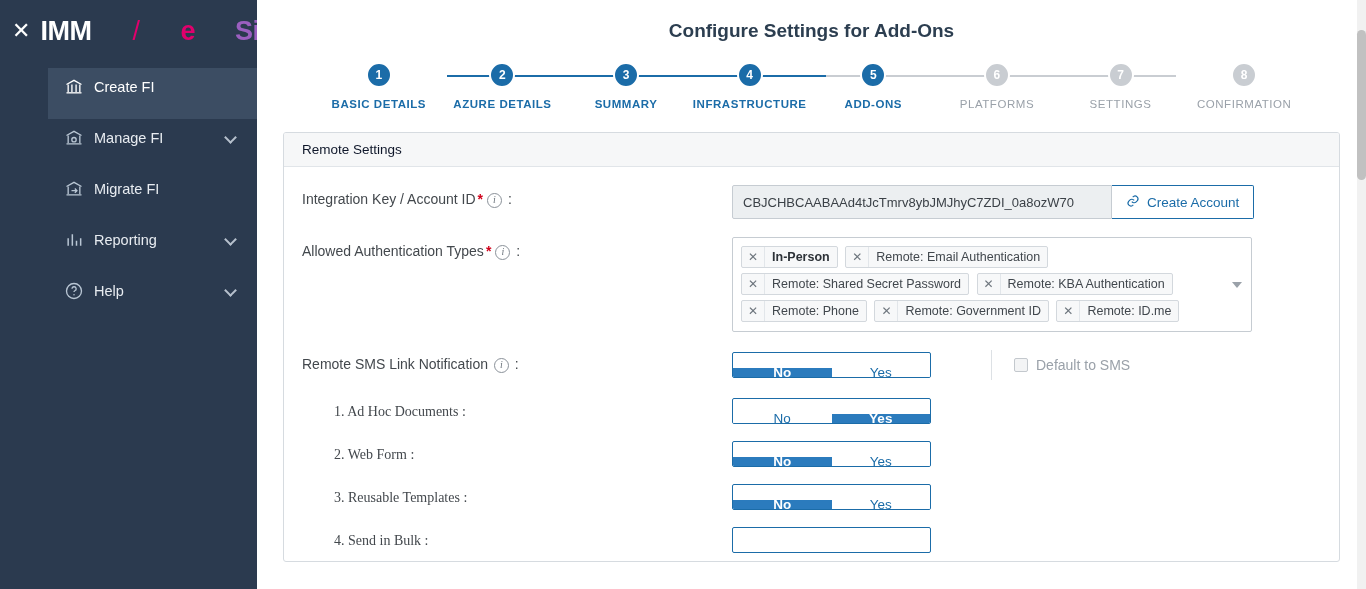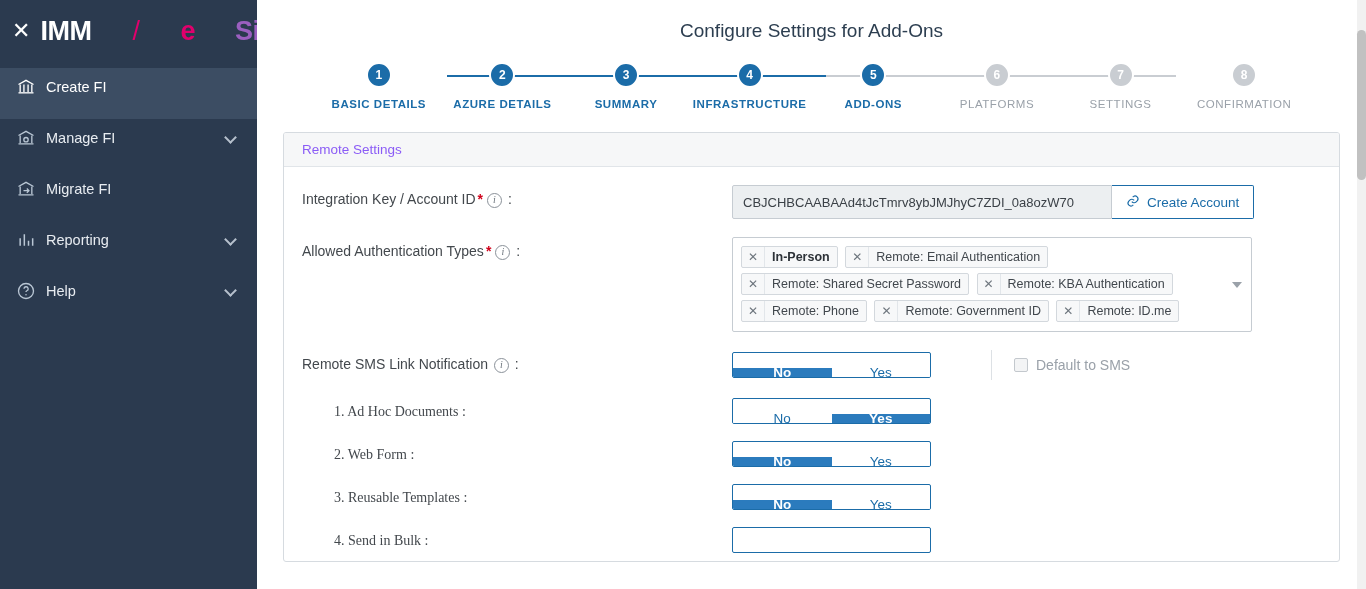--- a/index.html
+++ b/index.html
@@ -52,20 +52,21 @@
   .nav { margin-top: 6px; }
   .nav-item {
     display: flex;
     align-items: center;
     height: 51px;
     padding: 0 18px 14px 16px;
     cursor: pointer;
     font-size: 14.5px;
     color: #e8ecf1;
     position: relative;
+    margin-left: 48px;
   }
   .nav-item.active {
     background: #3c4d63;
     color: #ffffff;
   }
   .nav-item .nav-icon {
     width: 30px;
     display: flex;
     align-items: center;
     justify-content: flex-start;
@@ -92,21 +93,21 @@
   
   .main {
     flex: 1;
     background: #ffffff;
     position: relative;
     overflow: hidden;
   }
   .page-title {
     text-align: center;
     font-size: 19px;
-    font-weight: normal;
+    font-weight: bold;
     color: #2c3e50;
     padding: 20px 0 4px 0;
   }
 
   
   .stepper {
     display: flex;
     align-items: flex-start;
     justify-content: space-between;
     margin: 16px 60px 0 60px;
@@ -165,21 +166,21 @@
     border-radius: 3px;
     background: #ffffff;
     height: 430px;
     overflow: hidden;
   }
   .panel-header {
     background: #f6f7f8;
     border-bottom: 1px solid #e1e5e9;
     padding: 9px 18px;
     font-size: 13.5px;
-    color: #8b5cf6;
+    color: #0f172a;
   }
   .panel-body { padding: 18px 18px 0 18px; }
 
   .row {
     display: flex;
     align-items: flex-start;
     margin-bottom: 18px;
   }
   .row-label {
     width: 430px;

